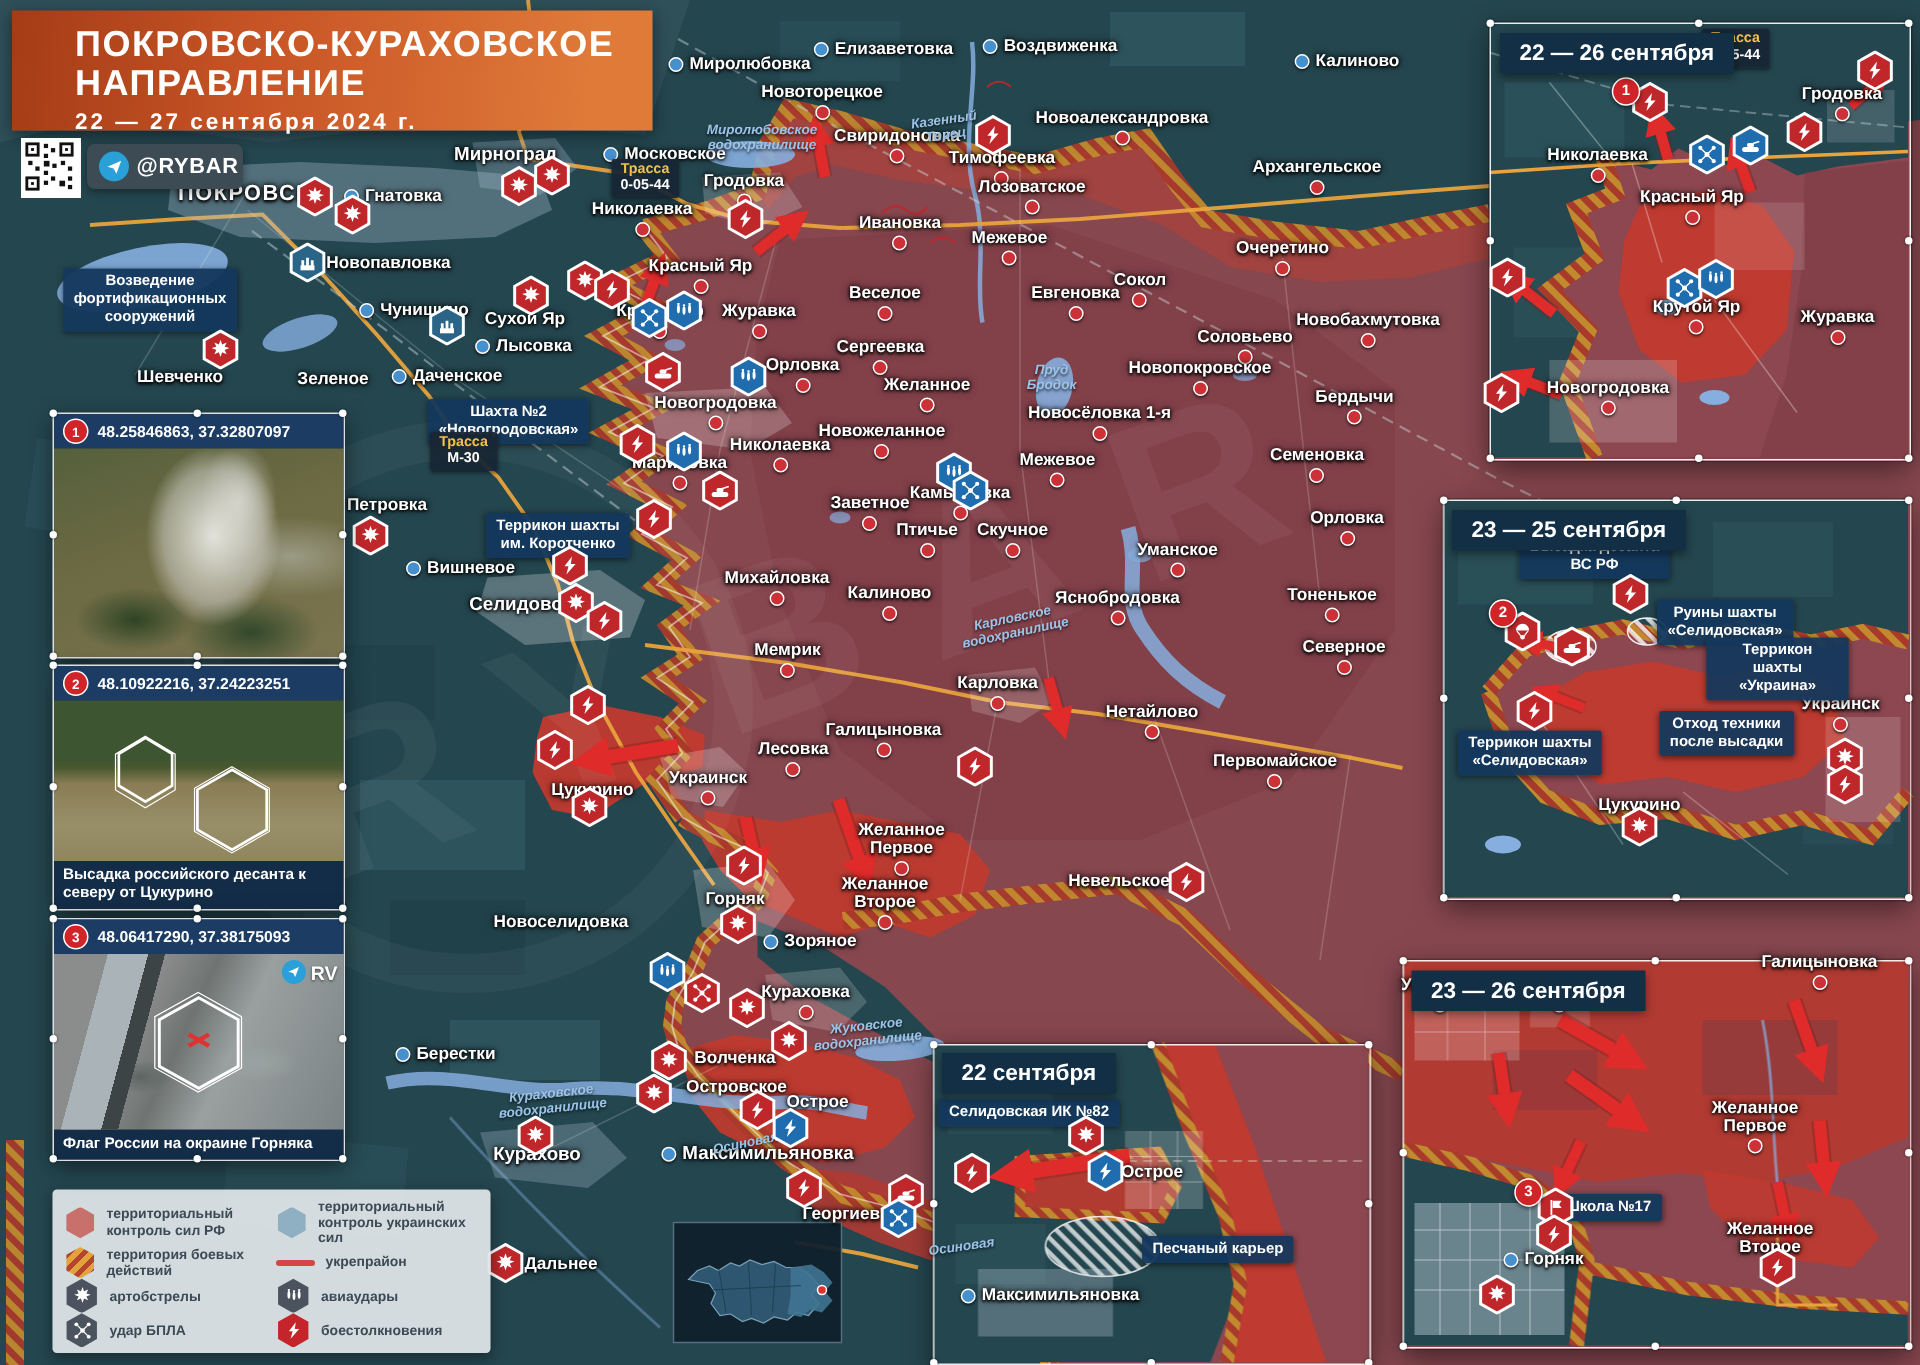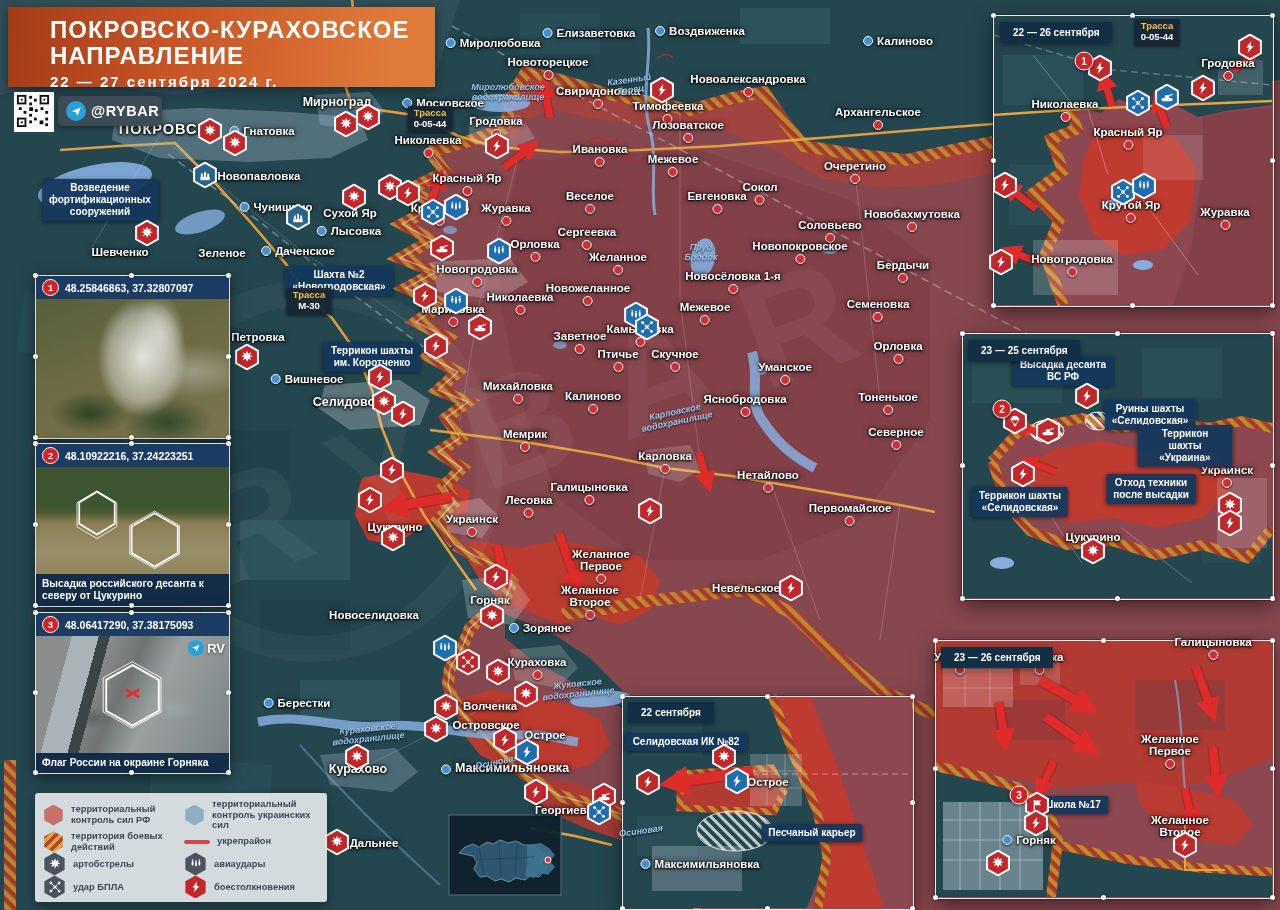--- a/index.html
+++ b/index.html
@@ -46,21 +46,21 @@
     display:flex;align-items:center;justify-content:center;}
   .hex .hexin{width:22.5px;height:22.5px;clip-path:polygon(50% 0,94% 25%,94% 75%,50% 100%,6% 75%,6% 25%);
     display:flex;align-items:center;justify-content:center;}
   .side-ru .hexin{background:#bf272b;} .side-ua .hexin{background:#1f6cae;}
   .side-nv .hexin{background:#2a6587;}
   .nbadge{position:absolute;transform:translate(-50%,-50%);width:17px;height:17px;border-radius:50%;background:#d02428;
     border:1.5px solid #fff;color:#fff;font-size:10px;font-weight:700;display:flex;align-items:center;justify-content:center;
     box-shadow:0 1px 3px rgba(0,0,0,.6);}
   
   .inset{position:absolute;border:1.5px solid rgba(255,255,255,.9);box-shadow:0 0 0 1px rgba(0,0,0,.25),0 6px 18px rgba(0,0,0,.5);z-index:3;}
-  .ititle{position:absolute;background:#132f46;color:#fff;font-weight:700;font-size:10px;padding:5px 13px;z-index:6;
+  .ititle{position:absolute;background:#132f46;color:#fff;font-weight:700;font-size:15px;padding:5px 13px;z-index:6;
     box-shadow:0 2px 6px rgba(0,0,0,.45);white-space:nowrap;}
   .handle{position:absolute;width:5px;height:5px;background:#fff;border-radius:50%;z-index:6;box-shadow:0 0 2px rgba(0,0,0,.6);}
   
   .card{position:absolute;border:1.5px solid rgba(255,255,255,.85);z-index:6;display:flex;flex-direction:column;
     box-shadow:0 4px 14px rgba(0,0,0,.5);background:#20323e;}
   .chead{background:#1c3c63;display:flex;align-items:center;gap:6px;padding:3px 6px;color:#fff;font-size:10.5px;font-weight:700;}
   .cnum{width:15px;height:15px;border-radius:50%;background:#d02428;border:1px solid #fff;color:#fff;font-size:9px;font-weight:700;
     display:flex;align-items:center;justify-content:center;flex:0 0 auto;}
   .cphoto{flex:1;position:relative;overflow:hidden;}
   .ccap{background:rgba(18,44,72,.94);color:#fff;font-size:10.2px;font-weight:700;padding:4px 6px;line-height:1.2;}
@@ -434,21 +434,21 @@
       <div class="town md" style="left: 344px; top: 403px;"><span>Селидово</span></div>
       <div class="town" style="left: 395px; top: 527px;"><span>Цукурино</span></div>
       <div class="town" style="left: 472px; top: 525px;"><span>Украинск</span><span class="dot"></span></div>
       <div class="town" style="left: 374px; top: 615px;"><span>Новоселидовка</span></div>
       <div class="town" style="left: 490px; top: 600px;"><span>Горняк</span></div>
       <div class="town b" style="left: 540px; top: 628px;"><span class="dot"></span><span>Зоряное</span></div>
       <div class="town b" style="left: 297px; top: 703px;"><span class="dot"></span><span>Берестки</span></div>
       <div class="town md" style="left: 358px; top: 770px;"><span>Курахово</span></div>
       <div class="town" style="left: 537px; top: 668px; justify-content: center;"><span>Кураховка</span><span class="dot"></span></div>
       <div class="town" style="left: 490px; top: 706px;"><span>Волченка</span></div>
-      <div class="town" style="left: 486px; top: 725px;"><span>Островское</span></div>
+      <div class="town" style="left: 486px; top: 725px; padding-left: 10px;"><span>Островское</span></div>
       <div class="town" style="left: 545px; top: 735px;"><span>Острое</span></div>
       <div class="town md b" style="left: 505px; top: 769px;"><span class="dot"></span><span>Максимильяновка</span></div>
       <div class="town" style="left: 567px; top: 810px;"><span>Георгиевка</span></div>
       <div class="town" style="left: 374px; top: 843px;"><span>Дальнее</span></div>
       <div class="town b" style="left: 493px; top: 43px;"><span class="dot"></span><span>Миролюбовка</span></div>
       <div class="town b" style="left: 589px; top: 33px;"><span class="dot"></span><span>Елизаветовка</span></div>
       <div class="town b" style="left: 700px; top: 31px;"><span class="dot"></span><span>Воздвиженка</span></div>
       <div class="town b" style="left: 898px; top: 41px;"><span class="dot"></span><span>Калиново</span></div>
       <div class="town" style="left: 548px; top: 68px;"><span>Новоторецкое</span><span class="dot"></span></div>
       <div class="town" style="left: 598px; top: 97px;"><span>Свиридоновка</span><span class="dot"></span></div>

